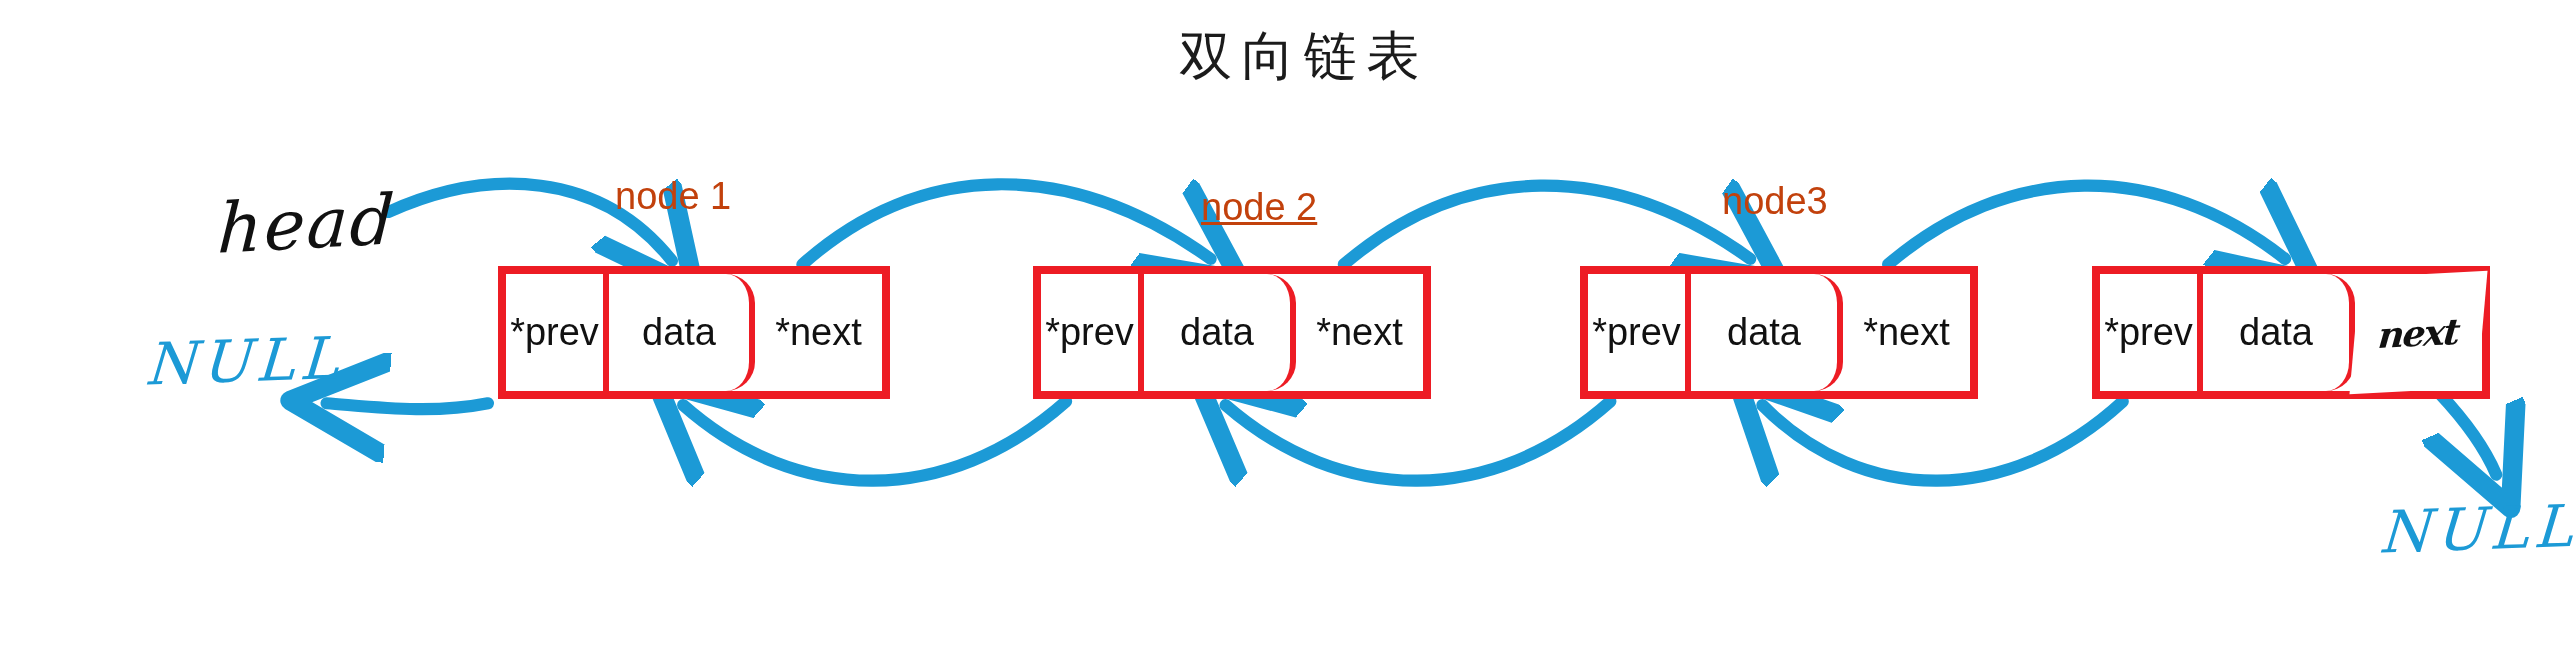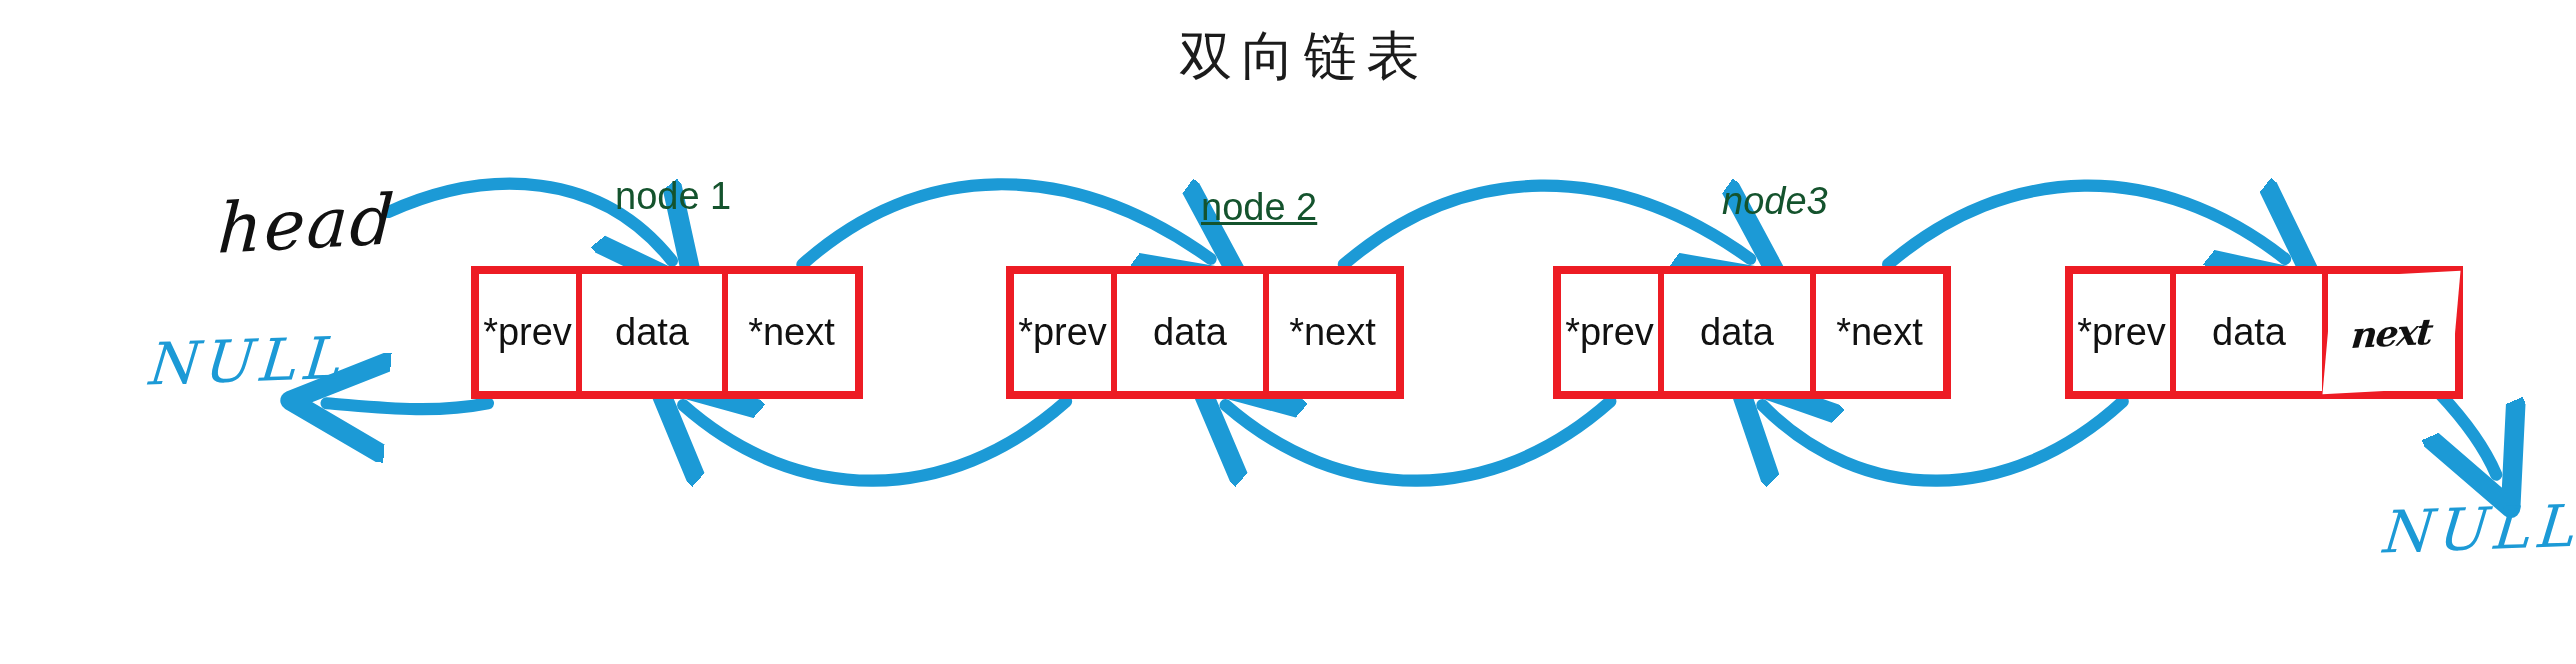--- a/index.html
+++ b/index.html
@@ -38,49 +38,50 @@
   .node{
     position:absolute;
     top:266px;
     height:133px;
     box-sizing:border-box;
     border:8.4px solid #ED1C24;
     background:#ffffff;
     display:flex;
     flex-direction:row;
     z-index:3;
+    margin-left:27px;
   }
   .cell{
     box-sizing:border-box;
     display:flex;
     align-items:center;
     justify-content:center;
     font-size:38px;
     color:#111111;
     background:#ffffff;
     border-right:6.6px solid #ED1C24;
     white-space:nowrap;
   }
   .cell:last-child{border-right:none;}
   .cell.prev{flex:0 0 103px;}
-  .cell.data{flex:1 1 auto;}
+  .cell.data{flex:1 1 auto;border-radius:29px;}
   .cell.next{flex:0 0 127px;}
   .cell.hand{
     font-family:"DejaVu Serif","Liberation Serif",serif;
     font-style:italic;
     font-weight:700;
     font-size:36px;
     letter-spacing:-1.9px;
     transform:skewX(-8deg) rotate(-3deg);
   }
   
   .node-label{
     position:absolute;
     font-size:38px;
-    color:#14532d;
+    color:#c2410c;
     white-space:nowrap;
     z-index:4;
   }
   
   .hand-note{
     position:absolute;
     white-space:nowrap;
     z-index:5;
     font-family:"DejaVu Serif","Liberation Serif",serif;
   }
@@ -138,21 +139,21 @@
   </svg>
 
   <div class="hand-note" id="head-note">head</div>
 
   <div class="hand-note null-note" id="null-left">NULL</div>
 
   <div class="hand-note null-note" id="null-right">NULL</div>
 
   <div class="node-label" style="left:615px; top:175px;">node 1</div>
   <div class="node-label" style="left:1201px; top:186px;text-decoration:underline;">node 2</div>
-  <div class="node-label" style="left:1722px; top:180px;font-style:italic;">node3</div>
+  <div class="node-label" style="left:1722px; top:180px;">node3</div>
 
   <div class="node" style="left:471px; width:392px;">
     <div class="cell prev">*prev</div>
     <div class="cell data">data</div>
     <div class="cell next">*next</div>
   </div>
 
   <div class="node" style="left:1006px; width:398px;">
     <div class="cell prev">*prev</div>
     <div class="cell data">data</div>

